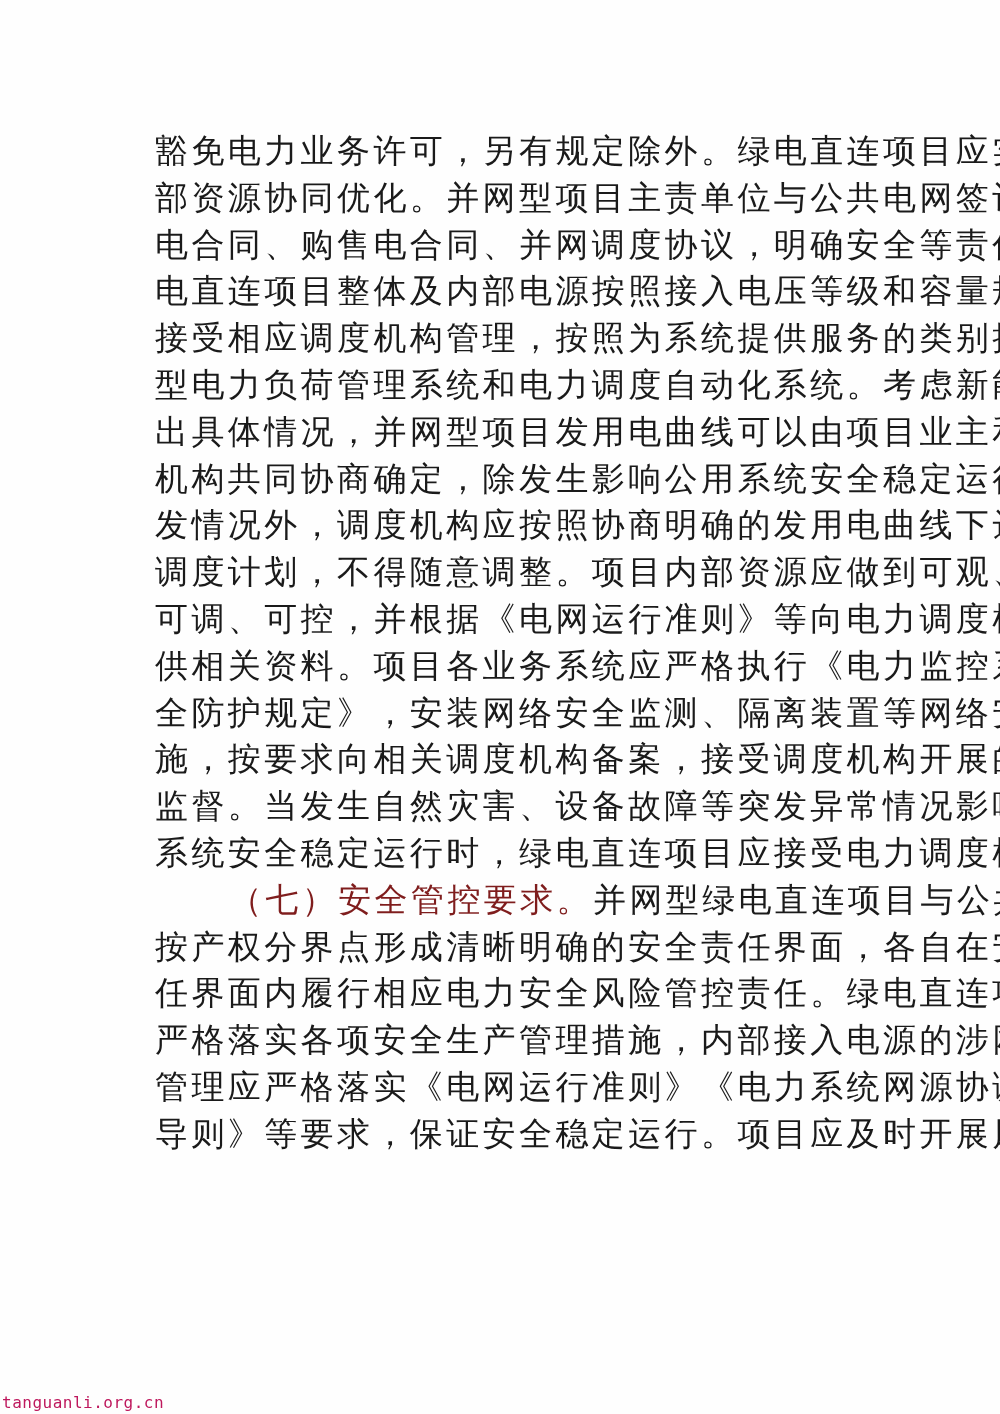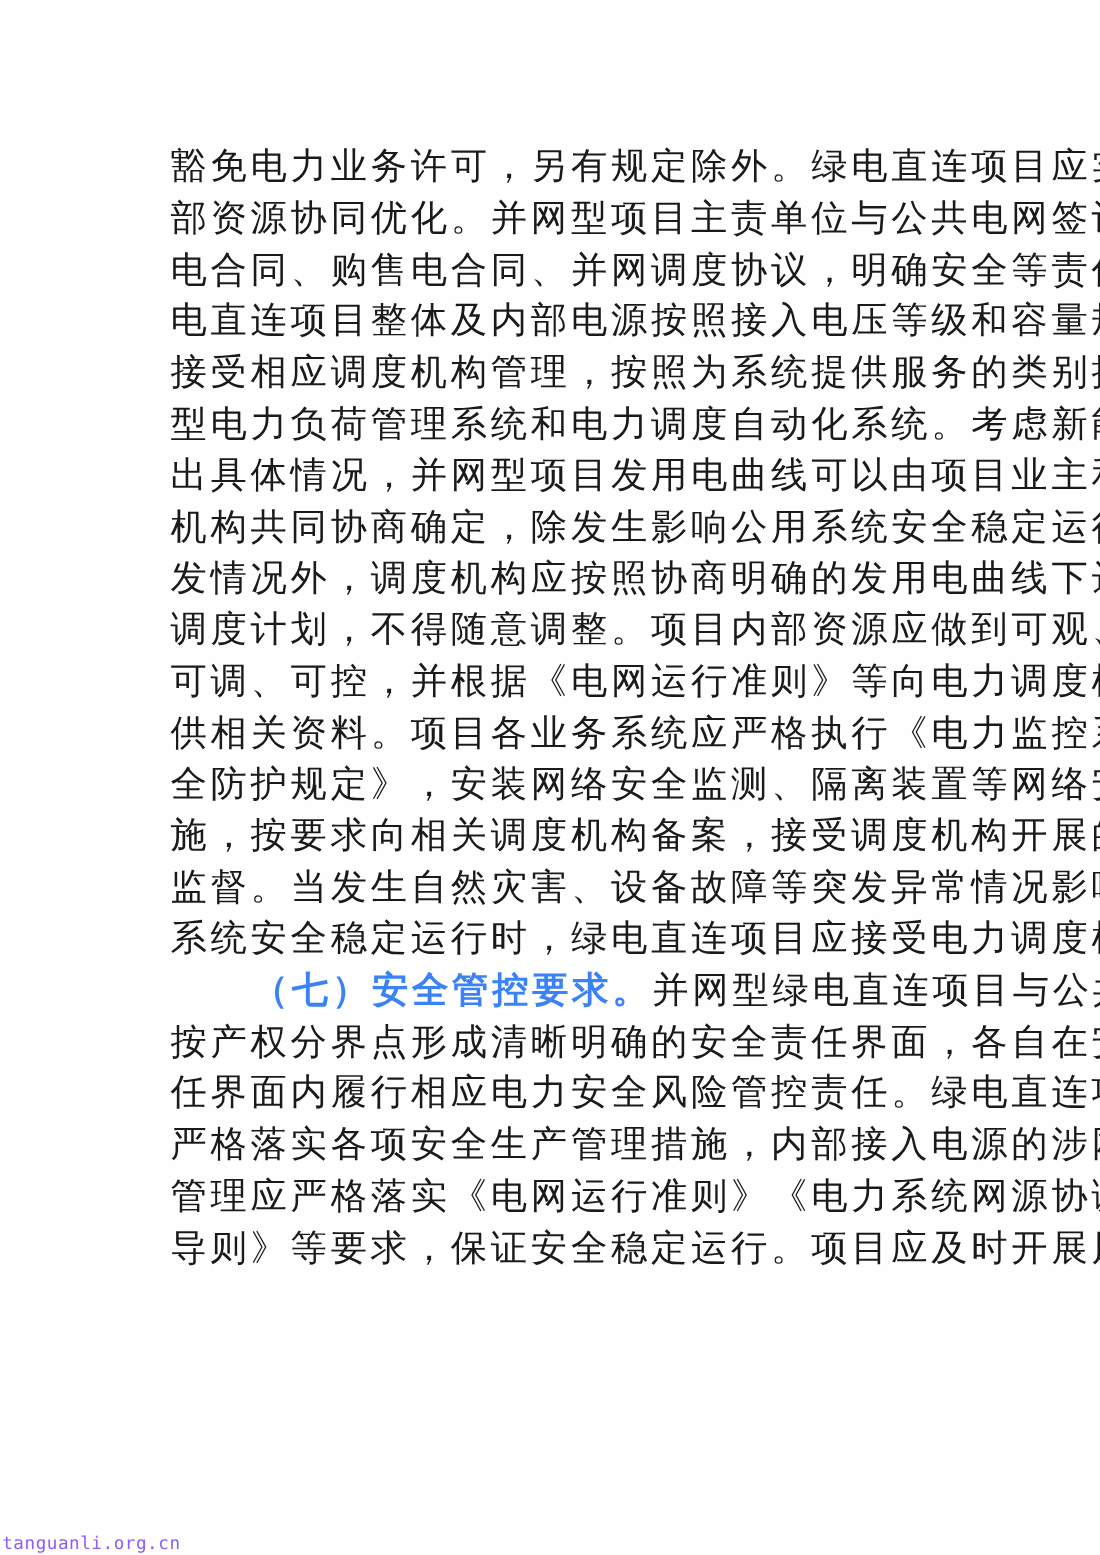--- a/index.html
+++ b/index.html
@@ -35,30 +35,30 @@
     .line {
       display: block;
       white-space: nowrap;
       height: 46.8px;
     }
     .line.indent {
       padding-left: 74px;
     }
     .bold-heading {
       font-family: "DejaVu Serif", "Liberation Serif", serif;
-      font-weight: bold;
-      color: #3b82f6;
+      font-weight: normal;
+      color: #7f1d1d;
     }
     .watermark {
       position: absolute;
       left: 2px;
       top: 1393px;
       font-family: "DejaVu Sans Mono", "Liberation Mono", monospace;
       font-size: 16px;
-      color: #8b5cf6;
+      color: #be185d;
       letter-spacing: 0.5px;
     }
   </style>
 </head>
 <body>
 
 <div class="page">
   <div class="text-block">
 
     <div>

